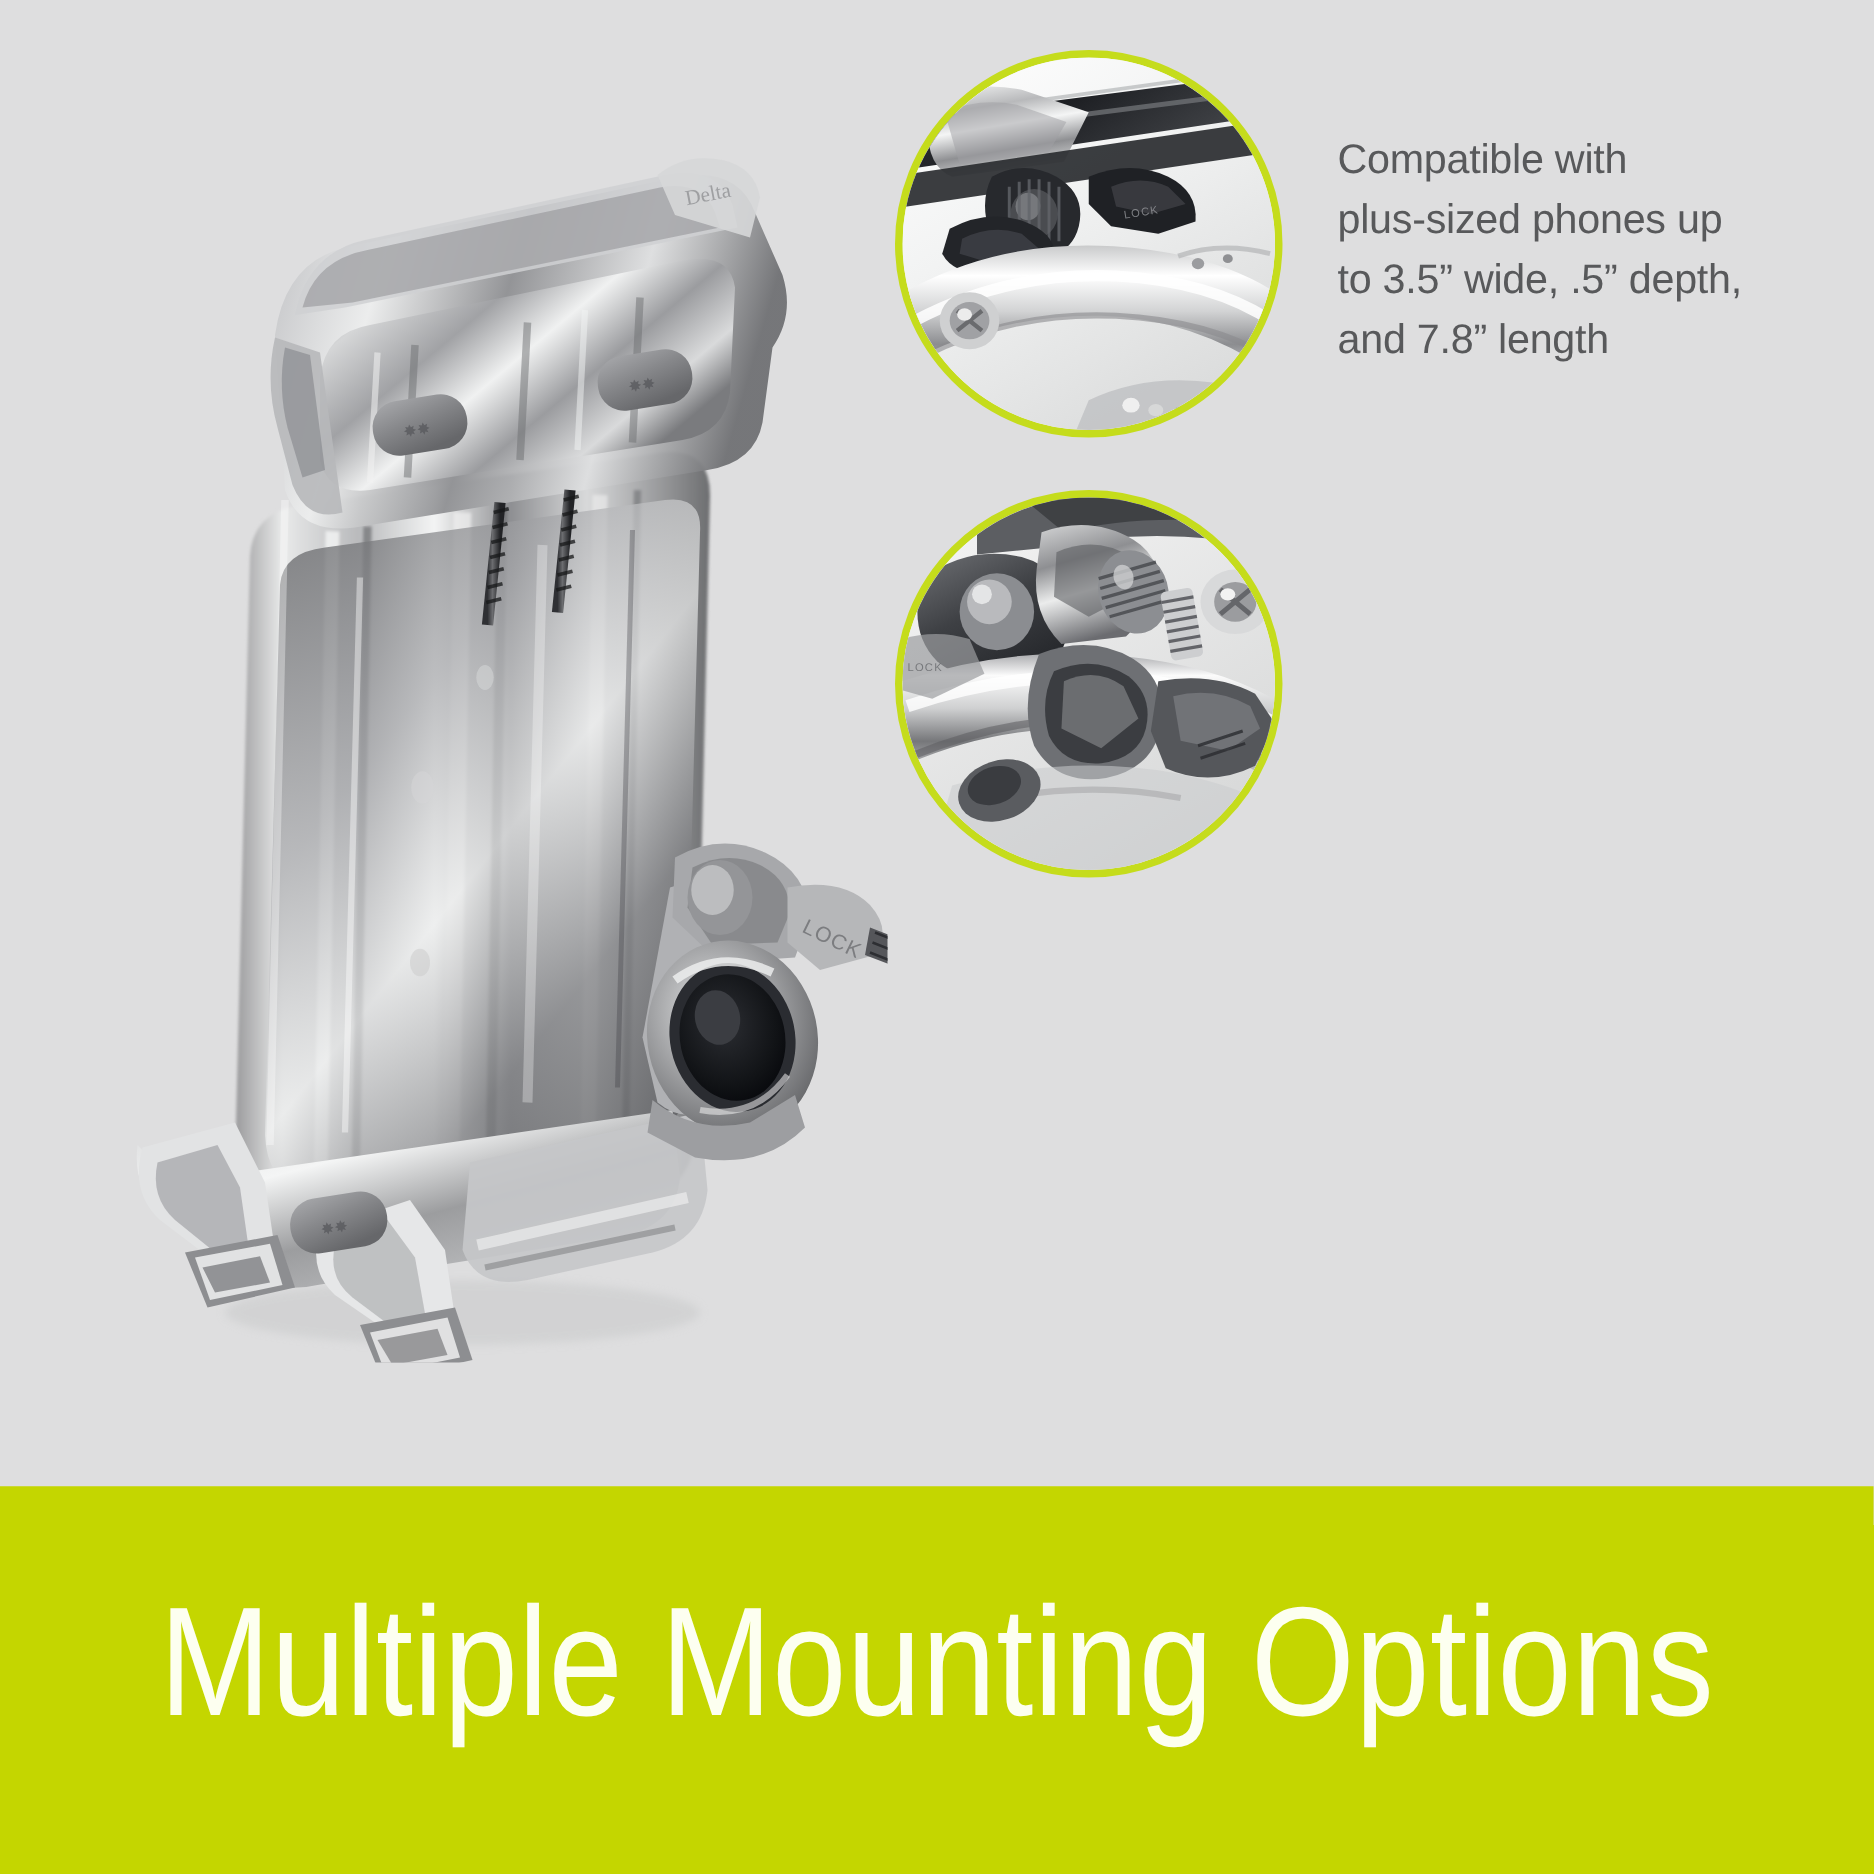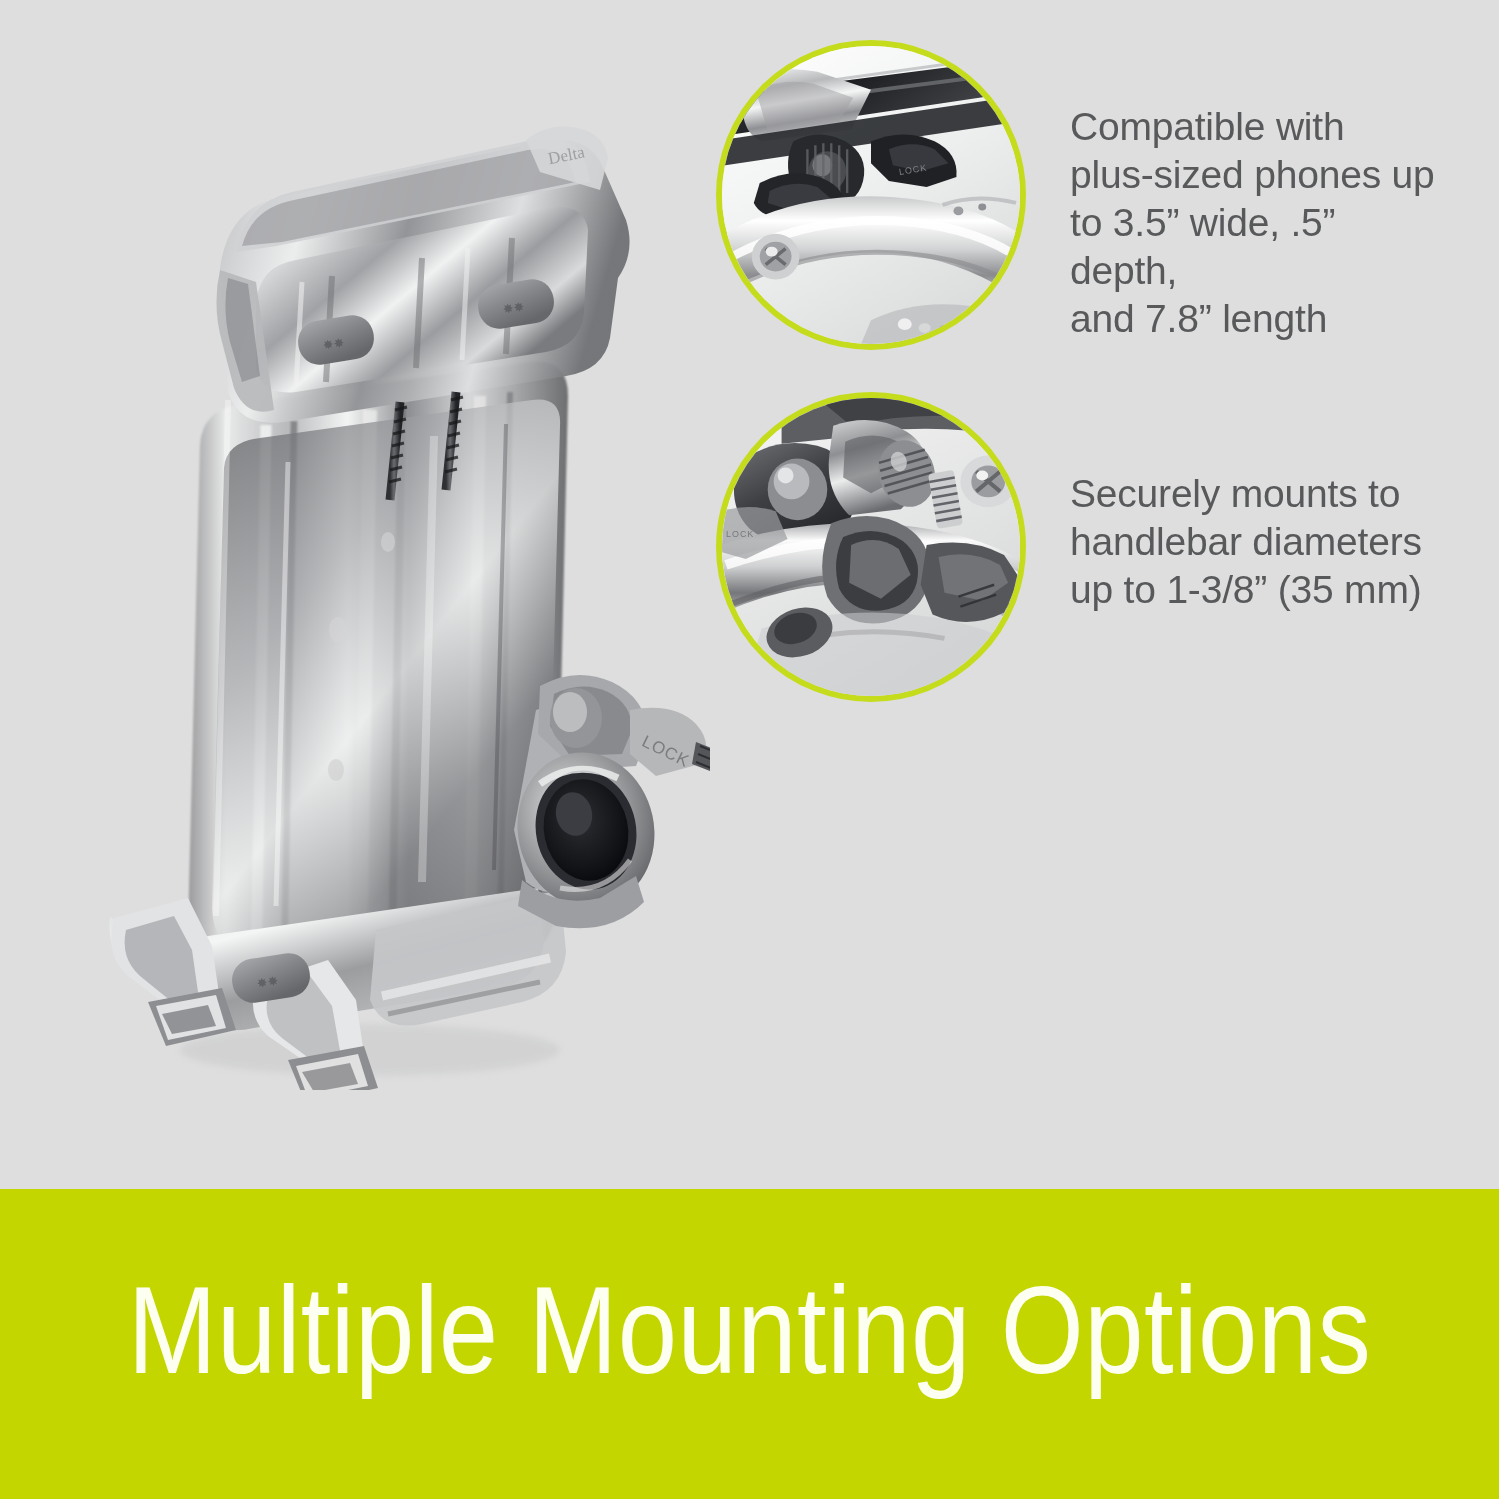--- a/index.html
+++ b/index.html
@@ -27,21 +27,21 @@
     box-sizing:border-box;
   }
   #inset-1{left:716px;top:40px;width:310px;height:310px;}
   #inset-2{left:716px;top:392px;width:310px;height:310px;}
   .inset svg{display:block;width:100%;height:100%;}
 
   
   .callout{
     position:absolute;left:1070px;
     color:#58595b;
-    font-size:39px;
+    font-size:33px;
     line-height:48px;
     font-weight:400;
     letter-spacing:-0.2px;
     white-space:pre-line;
   }
   #callout-1{top:103px;width:370px;}
   #callout-2{top:470px;width:370px;}
 
   
   #banner{
@@ -413,20 +413,17 @@
       <ellipse cx="78" cy="236" rx="34" ry="24" fill="#5a5c60" transform="rotate(-18 78 236)"></ellipse>
       <ellipse cx="74" cy="232" rx="22" ry="15" fill="#3a3c40" transform="rotate(-18 74 232)"></ellipse>
     </svg>
   </div>
 
   <div class="callout" id="callout-1" style="color: rgb(88, 89, 91);">Compatible with
 plus-sized phones up
 to 3.5” wide, .5” depth,
 and 7.8” length</div>
 
-  <div class="callout" id="callout-2" style="color: rgb(88, 89, 91);">Securely mounts to
-handlebar diameters
-up to 1-3/8” (35 mm)</div>
 
   <div id="banner" style="background: rgb(196, 214, 0);"></div>
   <div id="banner-title" style="color: rgb(253, 255, 240);">Multiple Mounting Options</div>
 
 </div>
 
 </body></html>

